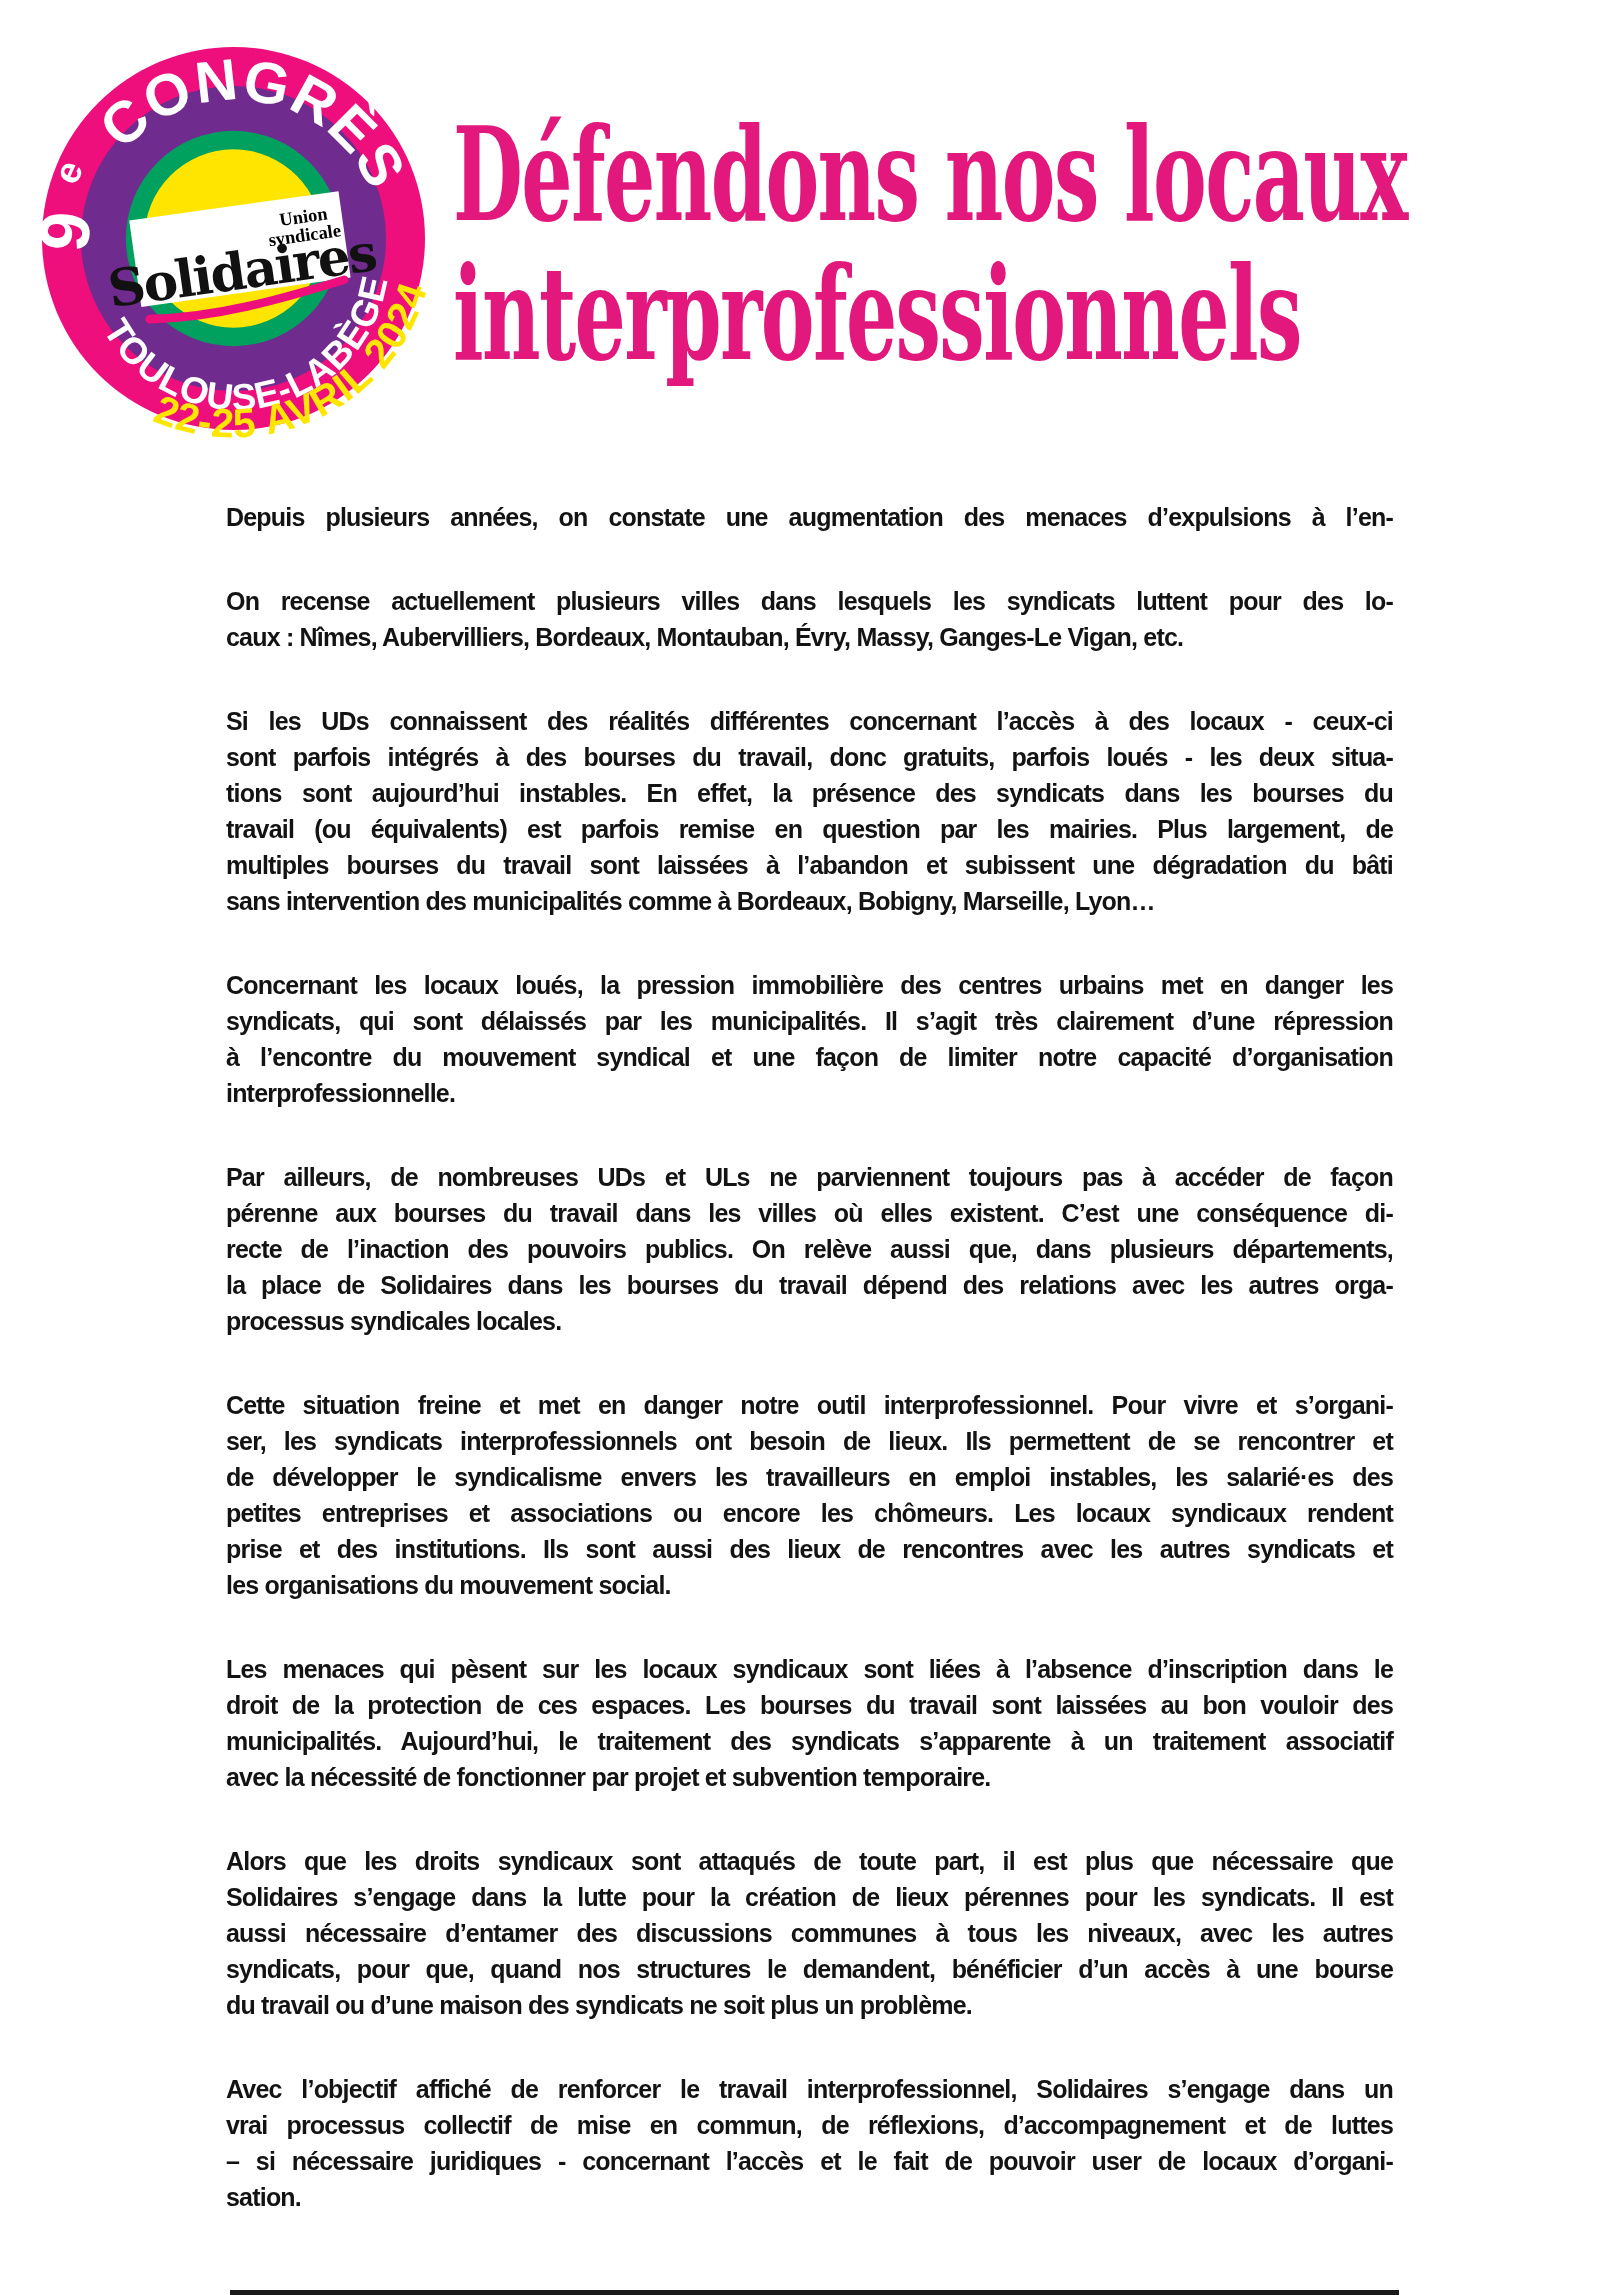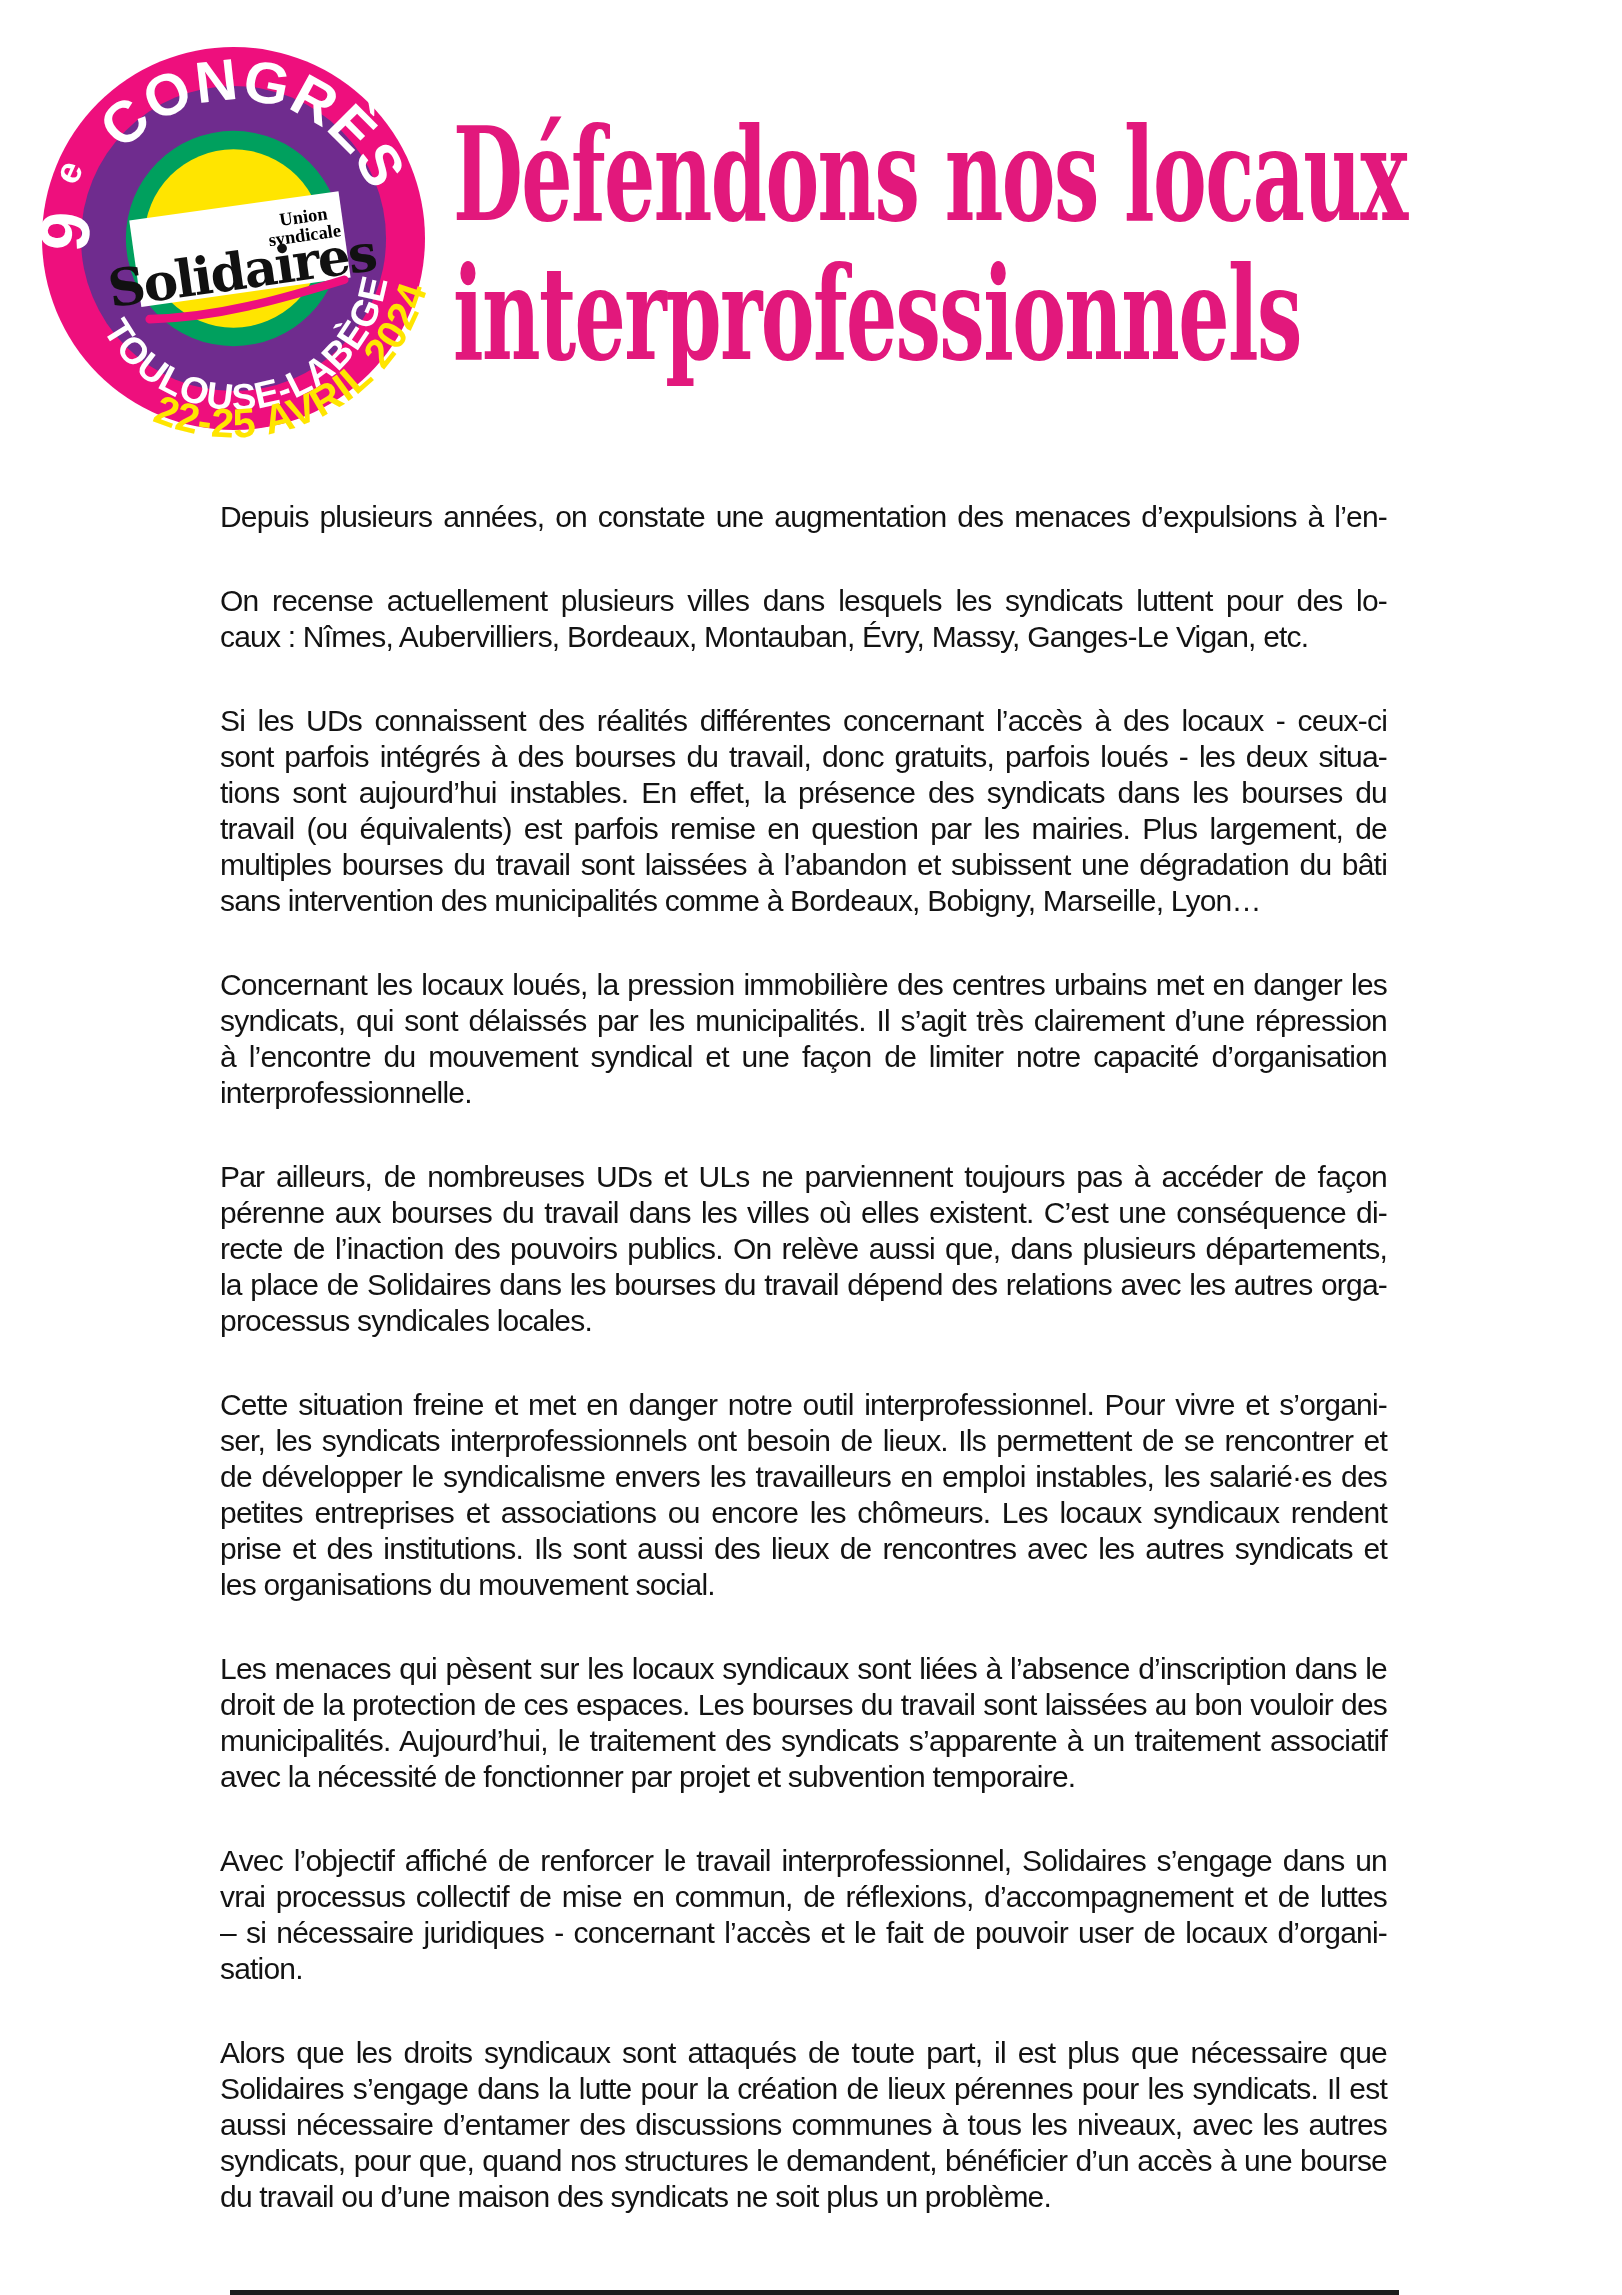--- a/index.html
+++ b/index.html
@@ -19,23 +19,23 @@
   .title {
     position:absolute; left:453px; top:105px;
     color:#e2187c;
     font-family:"DejaVu Serif", serif; font-weight:700;
     font-size:130px; line-height:139px; letter-spacing:-2.6px;
   }
   .title-line { transform:scaleX(0.62); transform-origin:0 0; white-space:nowrap; }
 
   
   .body-text {
-    position:absolute; left:220px; top:499px; width:1167px;
+    position:absolute; left:226px; top:499px; width:1167px;
     color:#131313;
-    font-size:30px; line-height:36px; letter-spacing:-0.8px;
+    font-size:25px; line-height:36px; letter-spacing:-0.8px;font-weight:bold;
   }
   .para + .para { margin-top:48px; }
   .line { min-height:36px; }
   .line.just { text-align:justify; text-align-last:justify; text-justify:inter-word; }
 
   
   .bottom-rule {
     position:absolute; left:230px; top:2290px; width:1169px; height:5.2px;
     background:#1b1b1b;
   }
@@ -128,30 +128,30 @@
         <div class="line just">prise et des institutions. Ils sont aussi des lieux de rencontres avec les autres syndicats et</div>
         <div class="line">les organisations du mouvement social.</div>
       </div>
       <div class="para">
         <div class="line just">Les menaces qui pèsent sur les locaux syndicaux sont liées à l’absence d’inscription dans le</div>
         <div class="line just">droit de la protection de ces espaces. Les bourses du travail sont laissées au bon vouloir des</div>
         <div class="line just">municipalités. Aujourd’hui, le traitement des syndicats s’apparente à un traitement associatif</div>
         <div class="line">avec la nécessité de fonctionner par projet et subvention temporaire.</div>
       </div>
       <div class="para">
-        <div class="line just">Avec l’objectif affiché de renforcer le travail interprofessionnel, Solidaires s’engage dans un</div>
-        <div class="line just">vrai processus collectif de mise en commun, de réflexions, d’accompagnement et de luttes</div>
-        <div class="line just">– si nécessaire juridiques - concernant l’accès et le fait de pouvoir user de locaux d’organi-</div>
-        <div class="line">sation.</div>
-      </div>
-      <div class="para">
         <div class="line just">Alors que les droits syndicaux sont attaqués de toute part, il est plus que nécessaire que</div>
         <div class="line just">Solidaires s’engage dans la lutte pour la création de lieux pérennes pour les syndicats. Il est</div>
         <div class="line just">aussi nécessaire d’entamer des discussions communes à tous les niveaux, avec les autres</div>
         <div class="line just">syndicats, pour que, quand nos structures le demandent, bénéficier d’un accès à une bourse</div>
         <div class="line">du travail ou d’une maison des syndicats ne soit plus un problème.</div>
+      </div>
+      <div class="para">
+        <div class="line just">Avec l’objectif affiché de renforcer le travail interprofessionnel, Solidaires s’engage dans un</div>
+        <div class="line just">vrai processus collectif de mise en commun, de réflexions, d’accompagnement et de luttes</div>
+        <div class="line just">– si nécessaire juridiques - concernant l’accès et le fait de pouvoir user de locaux d’organi-</div>
+        <div class="line">sation.</div>
       </div>
     </div>
 
   <div class="bottom-rule"></div>
 
 </div>
 
 
 </body></html>

